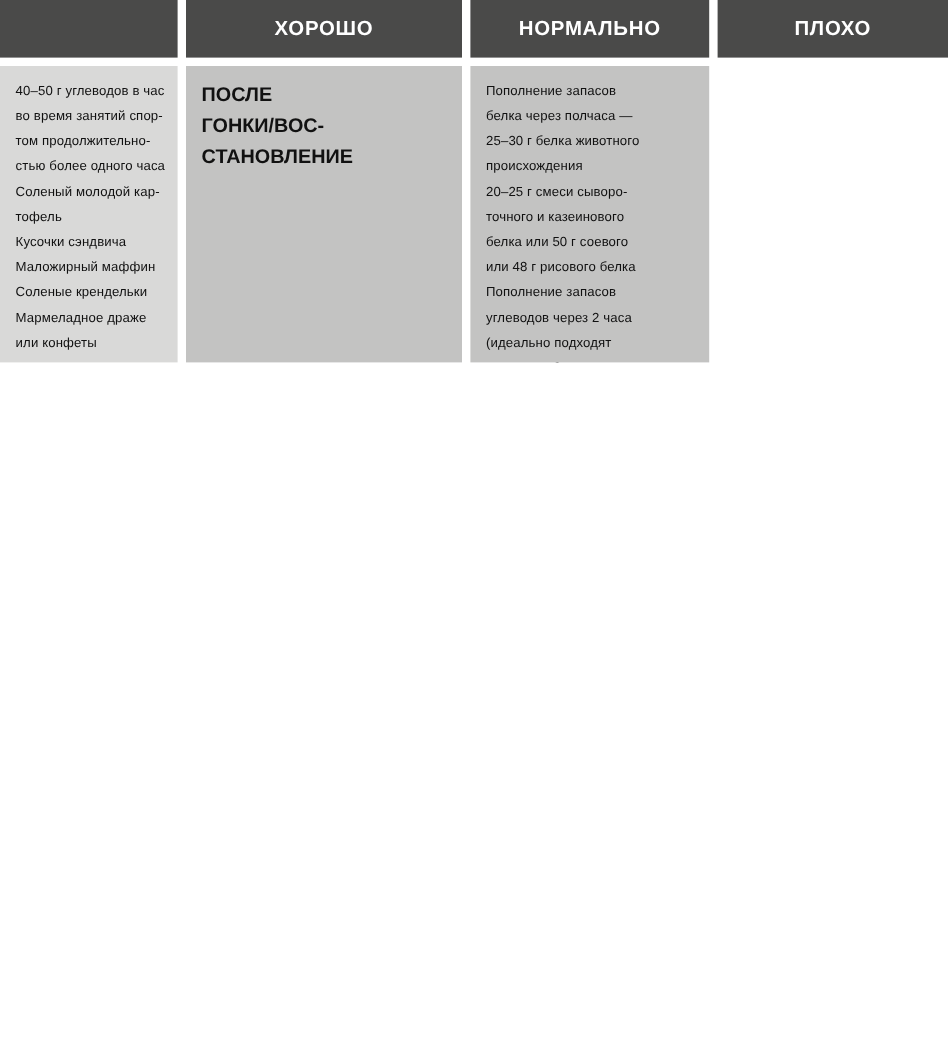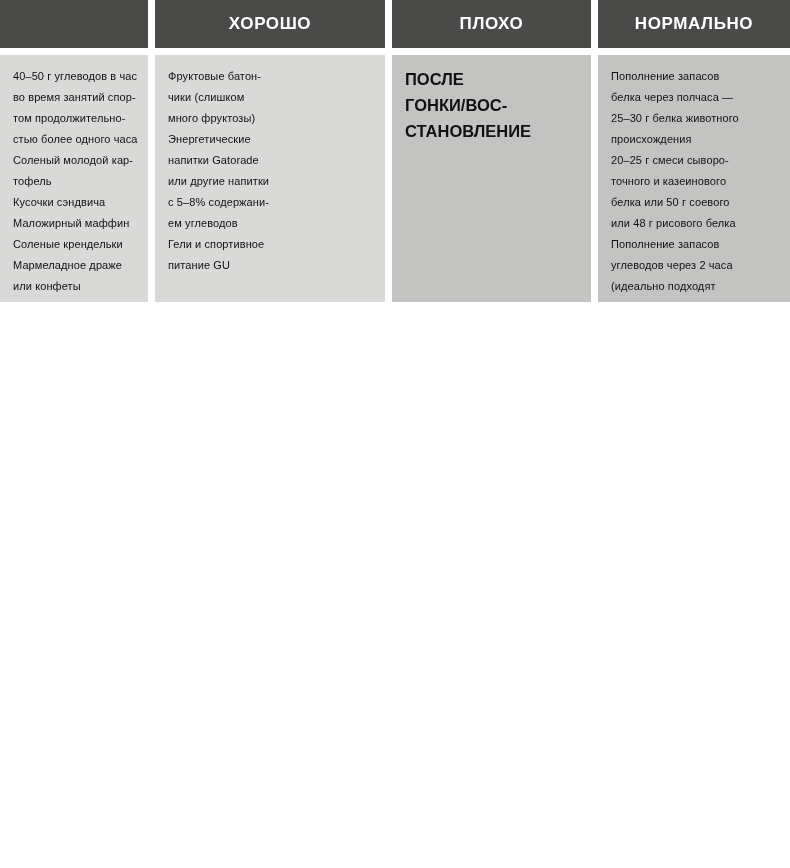--- a/index.html
+++ b/index.html
@@ -52,44 +52,34 @@
   .r1 { background: var(--row1_bg, #d9d9d8); }
   .r2 { background: var(--row2_bg, #c3c3c2); }
 </style>
 </head>
 <body>
 
 <div class="table">
 
   <div class="hcell"></div>
   <div class="hcell">ХОРОШО</div>
+  <div class="hcell">НОРМАЛЬНО</div>
   <div class="hcell">ПЛОХО</div>
-  <div class="hcell">НОРМАЛЬНО</div>
 
   <div class="cell r1">40–50 г углеводов в час
 во время занятий спор-
 том продолжительно-
 стью более одного часа
 Соленый молодой кар-
 тофель
 Кусочки сэндвича
 Маложирный маффин
 Соленые крендельки
 Мармеладное драже
 или конфеты</div>
-  <div class="cell r1">Фруктовые батон-
-чики (слишком
-много фруктозы)
-Энергетические
-напитки Gatorade
-или другие напитки
-с 5–8% содержани-
-ем углеводов
-Гели и спортивное
-питание GU</div>
 
   <div class="rowhead r2">ПОСЛЕ
 ГОНКИ/ВОС-
 СТАНОВЛЕНИЕ</div>
   <div class="cell r2">Пополнение запасов
 белка через полчаса —
 25–30 г белка животного
 происхождения
 20–25 г смеси сыворо-
 точного и казеинового

